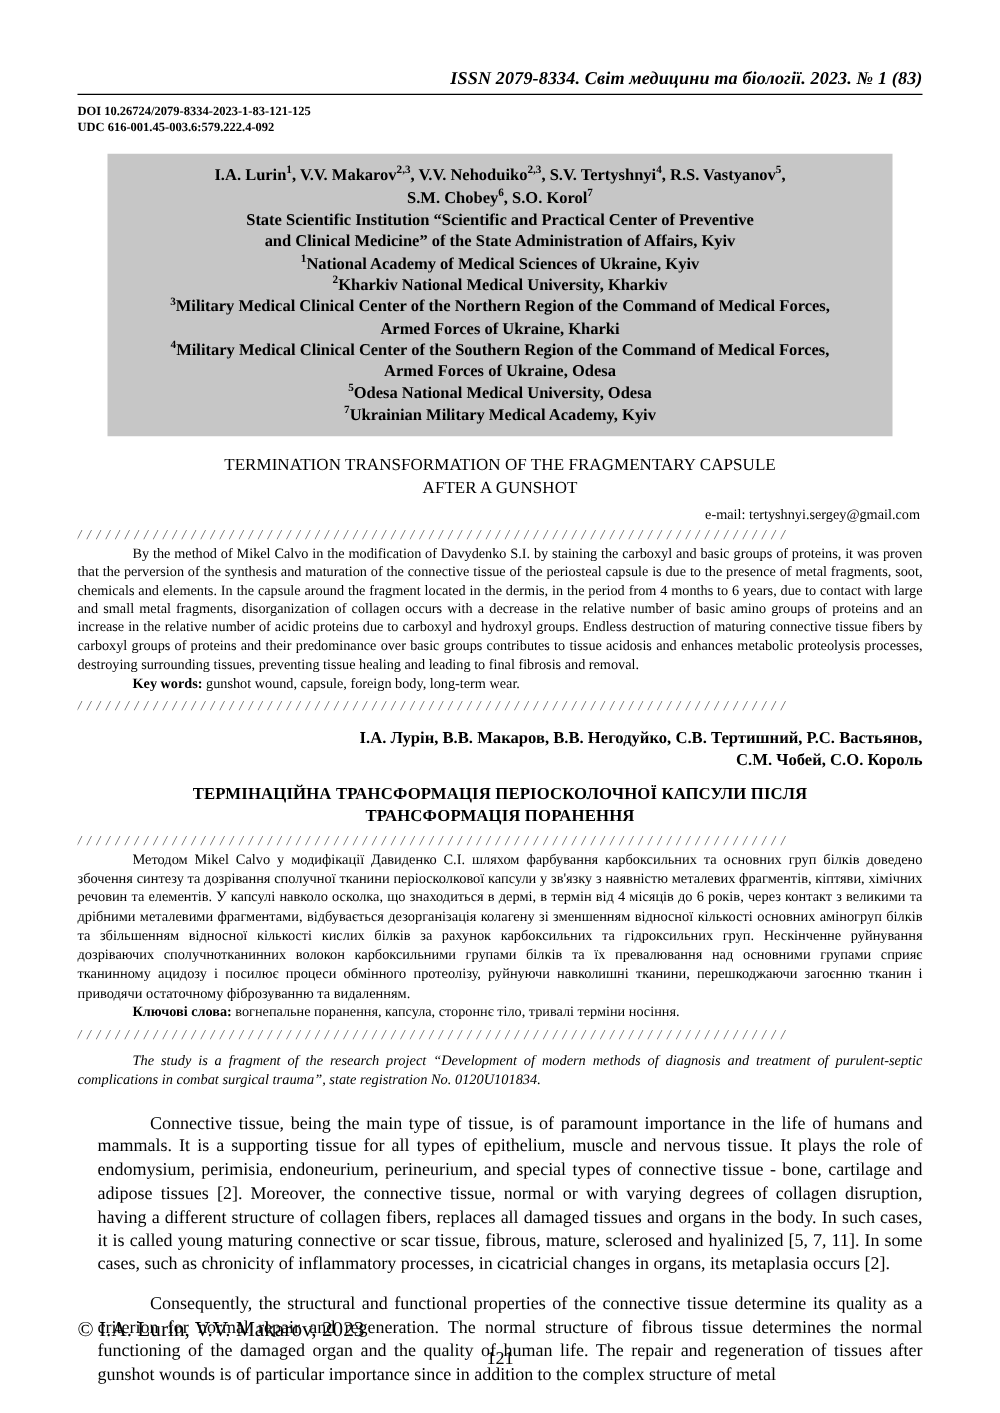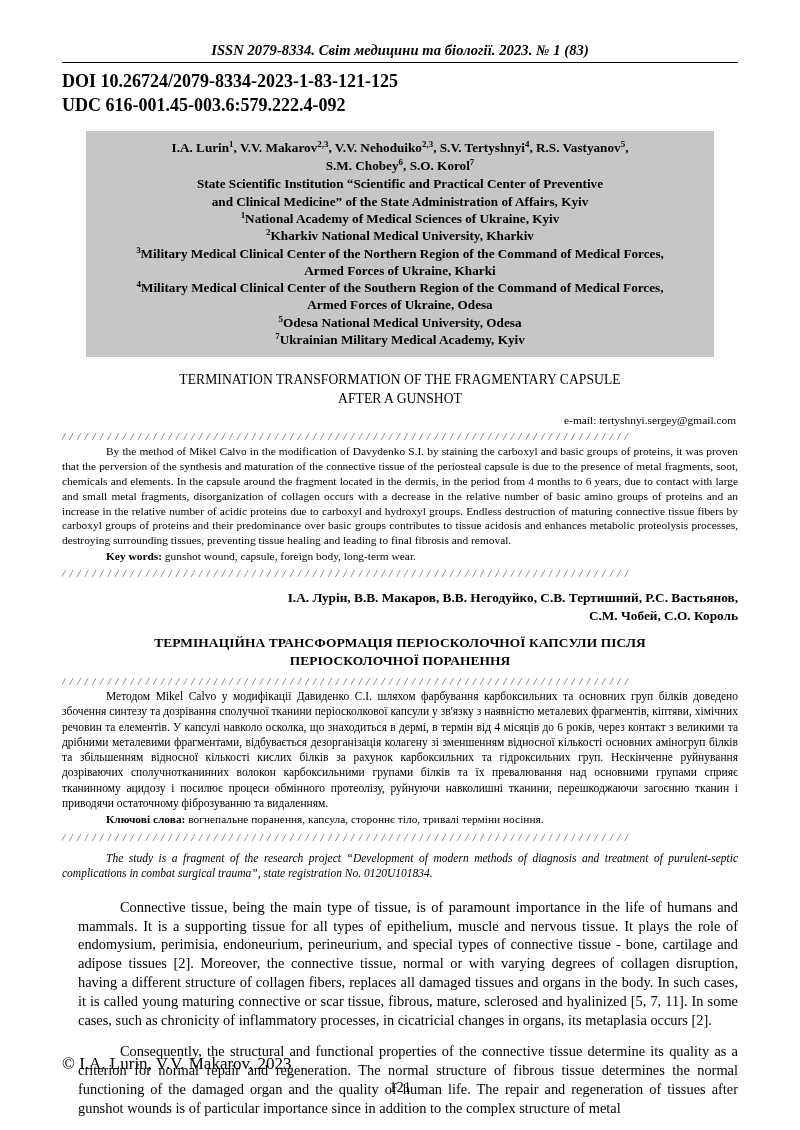--- a/index.html
+++ b/index.html
@@ -15,34 +15,35 @@
   }
   .page {
     width: 800px;
     height: 1130px;
     padding: 42px 62px 0 62px;
     position: relative;
   }
 
   
   .runhead {
-    text-align: center;
+    text-align: right;
     font-style: italic;
     font-weight: bold;
     font-size: 14.5px;
     letter-spacing: 0.1px;
     padding-bottom: 3px;
+    margin-top: 13px;
   }
   .rule {
     border-top: 1.6px solid #000;
     margin: 0 0 7px 0;
   }
 
   
-  .ids { font-weight: bold; font-size: 18px; line-height: 1.33; }
+  .ids { font-weight: bold; font-size: 10px; line-height: 1.33; }
 
   
   .affil-box {
     background: #c6c6c6;
     margin: 13px 24px 0 24px;
     padding: 8px 10px 9px 10px;
     text-align: center;
     font-weight: bold;
     font-size: 13.2px;
     line-height: 1.31;
@@ -193,21 +194,21 @@
   <div class="keywords"><b>Key words:</b> <span>gunshot wound, capsule, foreign body, long-term wear.</span></div>
 
   <div class="sep">///////////////////////////////////////////////////////////////////////////</div>
 
   <div class="authors-uk">
     <div>І.А. Лурін, В.В. Макаров, В.В. Негодуйко, С.В. Тертишний, Р.С. Вастьянов,</div>
     <div>С.М. Чобей, С.О. Король</div>
   </div>
   <div class="title-uk">
     <div>ТЕРМІНАЦІЙНА ТРАНСФОРМАЦІЯ ПЕРІОСКОЛОЧНОЇ КАПСУЛИ ПІСЛЯ</div>
-    <div>ПЕРІОСКОЛОЧНОЇ ПОРАНЕННЯ</div>
+    <div>ТРАНСФОРМАЦІЯ ПОРАНЕННЯ</div>
   </div>
 
   <div class="sep">///////////////////////////////////////////////////////////////////////////</div>
 
   <div class="abstract uk">Методом Mikel Calvo у модифікації Давиденко С.І. шляхом фарбування карбоксильних та основних груп білків доведено збочення синтезу та дозрівання сполучної тканини періосколкової капсули у зв'язку з наявністю металевих фрагментів, кіптяви, хімічних речовин та елементів. У капсулі навколо осколка, що знаходиться в дермі, в термін від 4 місяців до 6 років, через контакт з великими та дрібними металевими фрагментами, відбувається дезорганізація колагену зі зменшенням відносної кількості основних аміногруп білків та збільшенням відносної кількості кислих білків за рахунок карбоксильних та гідроксильних груп. Нескінченне руйнування дозріваючих сполучнотканинних волокон карбоксильними групами білків та їх превалювання над основними групами сприяє тканинному ацидозу і посилює процеси обмінного протеолізу, руйнуючи навколишні тканини, перешкоджаючи загоєнню тканин і приводячи остаточному фіброзуванню та видаленням.</div>
   <div class="keywords"><b>Ключові слова:</b> <span>вогнепальне поранення, капсула, стороннє тіло, тривалі терміни носіння.</span></div>
 
   <div class="sep">///////////////////////////////////////////////////////////////////////////</div>
 
   <div class="note">The study is a fragment of the research project “Development of modern methods of diagnosis and treatment of purulent-septic complications in combat surgical trauma”, state registration No. 0120U101834.</div>

